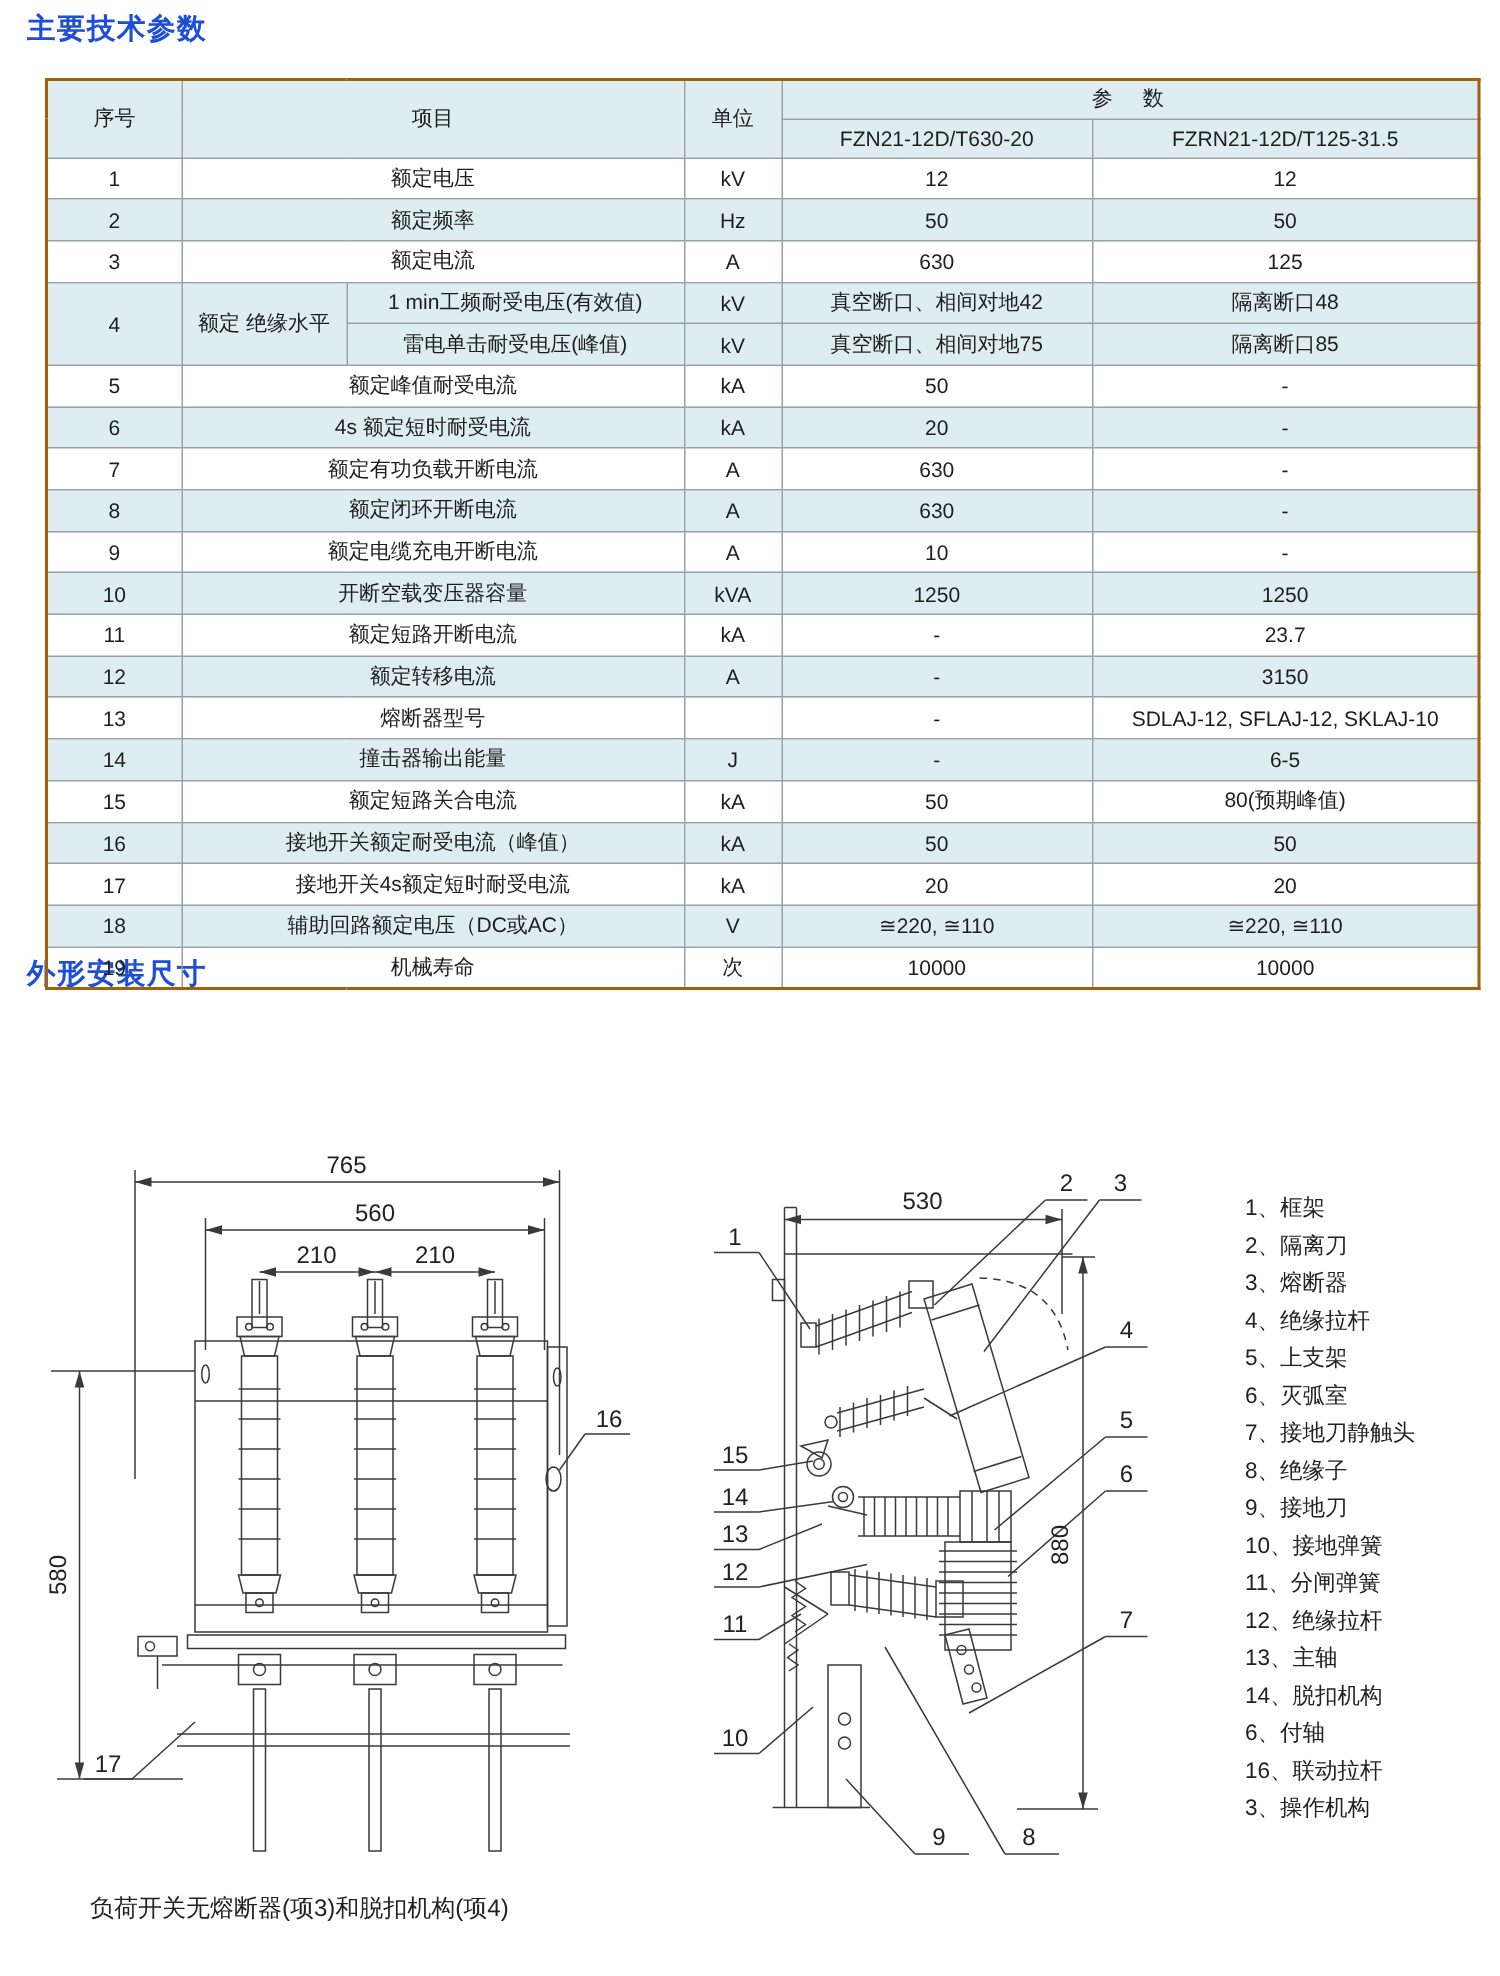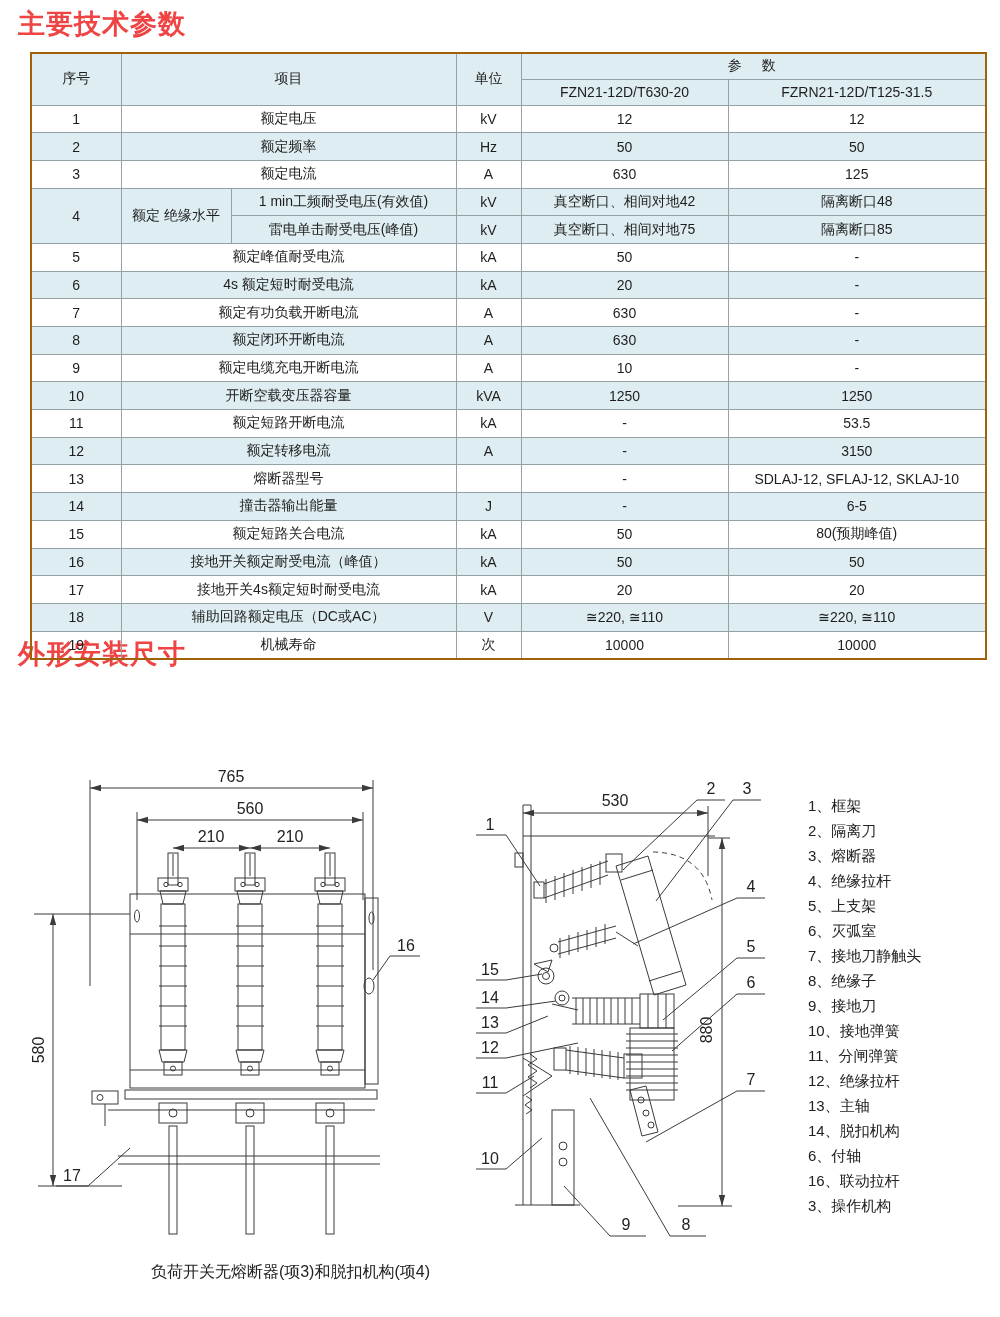--- a/index.html
+++ b/index.html
@@ -1,21 +1,21 @@
 <!DOCTYPE html>
 <html><head>
 <meta charset="utf-8">
 <style>
   html,body{margin:0;padding:0;}
   body{
     width:1000px;height:1317px;position:relative;background:#ffffff;
     font-family:"Liberation Sans","DejaVu Sans",sans-serif;color:#1e1e1e;
     overflow:hidden;
   }
-  .sec-title{position:absolute;left:18px;font-size:27px;font-weight:bold;color:#ef4444;letter-spacing:1px;}
+  .sec-title{position:absolute;left:18px;font-size:19px;font-weight:bold;color:#1d4ed8;letter-spacing:1px;}
   #title1{top:6px;}
   #title2{top:636px;}
 
   table.params{
     position:absolute;left:30px;top:52px;width:955px;
     border-collapse:collapse;table-layout:fixed;
     border:2px solid #a16207;
   }
   table.params th,table.params td{
     border:1px solid #96a1a6;font-size:14px;font-weight:normal;
@@ -23,24 +23,24 @@
   }
   table.params thead tr{height:26px;}
   table.params tbody tr{height:27.7px;}
   table.params thead th{background:#deedf1;}
   table.params tbody tr.alt{background:#deedf1;}
   .c-item{text-align:left;padding-left:13px;}
   .c-group{white-space:pre-line;line-height:1.5;}
   .h-params{font-size:15px;letter-spacing:3px;}
   .h-model{font-size:13.5px;}
 
-  .legend{position:absolute;left:808px;top:793px;font-size:15px;line-height:25px;color:#222;}
+  .legend{position:absolute;left:830px;top:793px;font-size:15px;line-height:25px;color:#222;}
   .legend-item{height:25px;white-space:nowrap;}
 
-  .caption{position:absolute;left:60px;top:1262px;width:370px;text-align:right;font-size:16px;color:#222;}
+  .caption{position:absolute;left:60px;top:1262px;width:370px;text-align:left;font-size:16px;color:#222;}
 
   svg.draw{position:absolute;}
   svg.draw text{font-family:"Liberation Sans","DejaVu Sans",sans-serif;font-size:16px;fill:#222;}
 </style>
 </head>
 <body>
 
 <div class="sec-title" id="title1">主要技术参数</div>
 <div class="sec-title" id="title2">外形安装尺寸</div>
 
@@ -142,21 +142,21 @@
         <td class="c-item" colspan="2">开断空载变压器容量</td>
         <td>kVA</td>
         <td>1250</td>
         <td>1250</td>
       </tr>
       <tr>
         <td>11</td>
         <td class="c-item" colspan="2">额定短路开断电流</td>
         <td>kA</td>
         <td>-</td>
-        <td>53.5</td>
+        <td>23.7</td>
       </tr>
       <tr class="alt">
         <td>12</td>
         <td class="c-item" colspan="2">额定转移电流</td>
         <td>A</td>
         <td>-</td>
         <td>3150</td>
       </tr>
       <tr>
         <td>13</td>

